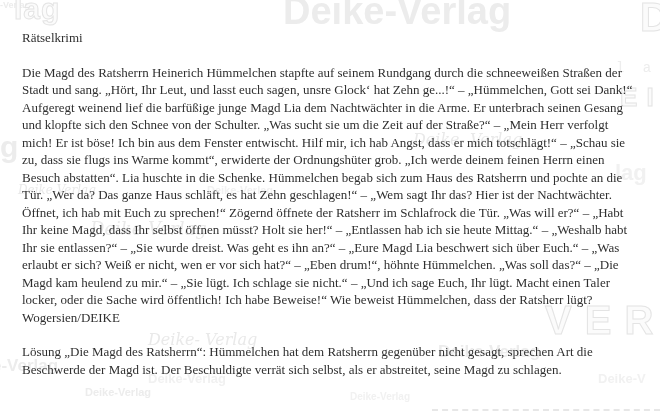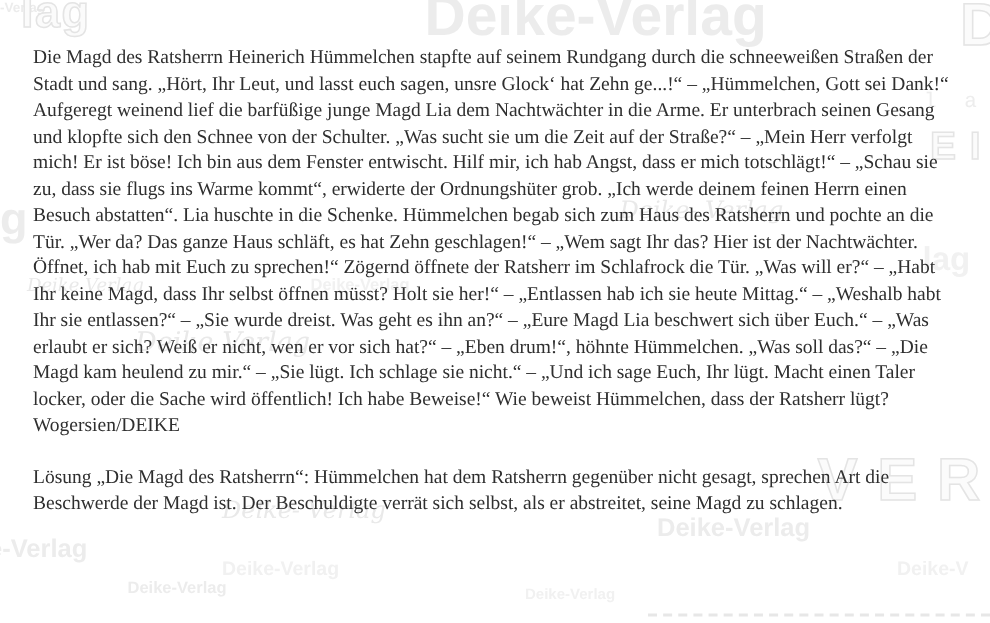--- a/index.html
+++ b/index.html
@@ -91,17 +91,18 @@
   <div class="wm wm-script" style="left:148px; top:330px; font-size:16px;">Deike- Verlag</div>
   <div class="wm" style="left:438px; top:342px; font-size:17px;">Deike-Verlag</div>
   <div class="wm" style="left:-8px; top:356px; font-size:17px;">e-Verlag</div>
   <div class="wm wm-faint" style="left:148px; top:371px; font-size:13px;">Deike-Verlag</div>
   <div class="wm wm-faint" style="left:598px; top:371px; font-size:13px;">Deike-V</div>
   <div class="wm" style="left:85px; top:386px; font-size:11px;">Deike-Verlag</div>
   <div class="wm wm-faint" style="left:350px; top:391px; font-size:10px;">Deike-Verlag</div>
   <div class="dashed-rule"></div>
 
   <div class="content">
+    <p class="title">Rätselkrimi</p>
     <p>Die Magd des Ratsherrn Heinerich Hümmelchen stapfte auf seinem Rundgang durch die schneeweißen Straßen der Stadt und sang. „Hört, Ihr Leut, und lasst euch sagen, unsre Glock‘ hat Zehn ge...!“ – „Hümmelchen, Gott sei Dank!“ Aufgeregt weinend lief die barfüßige junge Magd Lia dem Nachtwächter in die Arme. Er unterbrach seinen Gesang und klopfte sich den Schnee von der Schulter. „Was sucht sie um die Zeit auf der Straße?“ – „Mein Herr verfolgt mich! Er ist böse! Ich bin aus dem Fenster entwischt. Hilf mir, ich hab Angst, dass er mich totschlägt!“ – „Schau sie zu, dass sie flugs ins Warme kommt“, erwiderte der Ordnungshüter grob. „Ich werde deinem feinen Herrn einen Besuch abstatten“. Lia huschte in die Schenke. Hümmelchen begab sich zum Haus des Ratsherrn und pochte an die Tür. „Wer da? Das ganze Haus schläft, es hat Zehn geschlagen!“ – „Wem sagt Ihr das? Hier ist der Nachtwächter. Öffnet, ich hab mit Euch zu sprechen!“ Zögernd öffnete der Ratsherr im Schlafrock die Tür. „Was will er?“ – „Habt Ihr keine Magd, dass Ihr selbst öffnen müsst? Holt sie her!“ – „Entlassen hab ich sie heute Mittag.“ – „Weshalb habt Ihr sie entlassen?“ – „Sie wurde dreist. Was geht es ihn an?“ – „Eure Magd Lia beschwert sich über Euch.“ – „Was erlaubt er sich? Weiß er nicht, wen er vor sich hat?“ – „Eben drum!“, höhnte Hümmelchen. „Was soll das?“ – „Die Magd kam heulend zu mir.“ – „Sie lügt. Ich schlage sie nicht.“ – „Und ich sage Euch, Ihr lügt. Macht einen Taler locker, oder die Sache wird öffentlich! Ich habe Beweise!“ Wie beweist Hümmelchen, dass der Ratsherr lügt? Wogersien/DEIKE</p>
     <p>Lösung „Die Magd des Ratsherrn“: Hümmelchen hat dem Ratsherrn gegenüber nicht gesagt, sprechen Art die Beschwerde der Magd ist. Der Beschuldigte verrät sich selbst, als er abstreitet, seine Magd zu schlagen.</p>
   </div>
 
 </div>
 
 </body></html>

